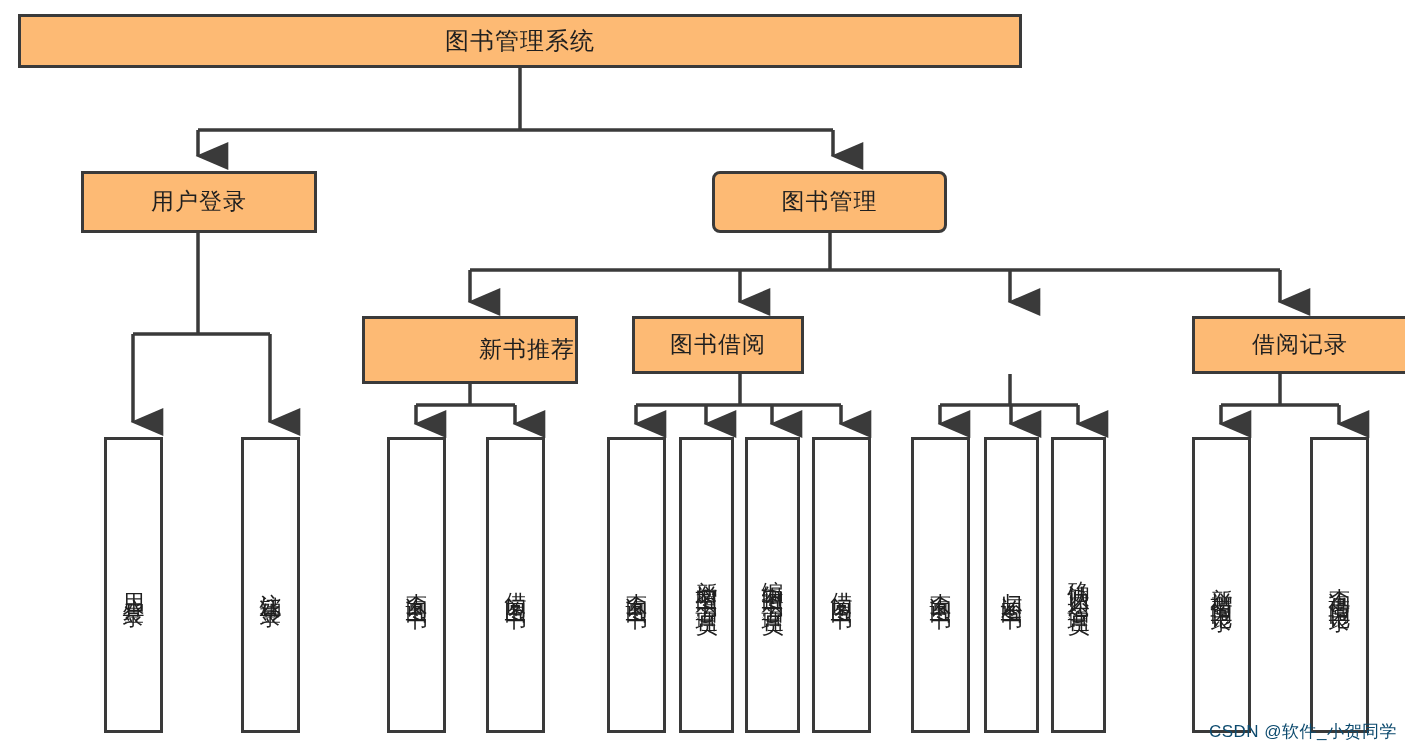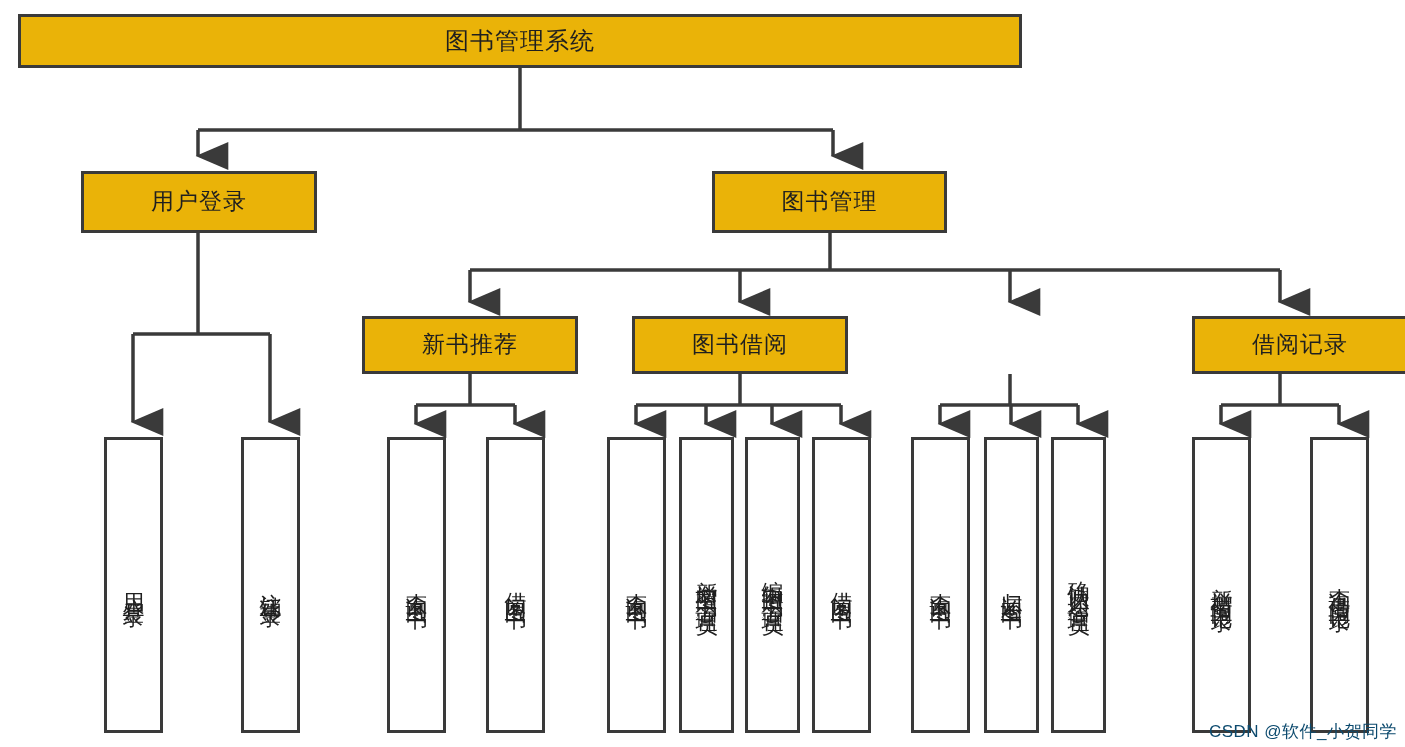--- a/index.html
+++ b/index.html
@@ -23,21 +23,21 @@
     left: 0;
     top: 0;
     width: 1405px;
     height: 747px;
     pointer-events: none;
   }
   .node {
     position: absolute;
     box-sizing: border-box;
     border: 3px solid #3a3a3a;
-    background: #eab308;
+    background: #fdba74;
     display: flex;
     align-items: center;
     justify-content: center;
     text-align: center;
   }
   .node .label {
     font-size: 23px;
     line-height: 1.1;
     letter-spacing: 1px;
     color: #1f1f1f;
@@ -143,28 +143,28 @@
     </g>
   </svg>
 
   <div class="node root" style="left:18px; top:14px; width:1004px; height:54px;">
     <span class="label">图书管理系统</span>
   </div>
 
   <div class="node" style="left:81px; top:171px; width:236px; height:62px;">
     <span class="label">用户登录</span>
   </div>
-  <div class="node" style="left:712px; top:171px; width:235px; height:62px;">
+  <div class="node" style="left:712px; top:171px; width:235px; height:62px;border-radius:8px;">
     <span class="label">图书管理</span>
   </div>
 
-  <div class="node" style="left:362px; top:316px; width:216px; height:58px;">
+  <div class="node" style="left:362px; top:316px; width:216px; height:68px;justify-content:flex-end;">
     <span class="label">新书推荐</span>
   </div>
-  <div class="node" style="left:632px; top:316px; width:216px; height:58px;">
+  <div class="node" style="left:632px; top:316px; width:172px; height:58px;">
     <span class="label">图书借阅</span>
   </div>
   <div class="node" style="left:1172px; top:316px; width:216px; height:58px;margin-left:20px;">
     <span class="label">借阅记录</span>
   </div>
 
   <div class="leaf" style="left:104px; top:437px; width:59px; height:296px;">
     <span class="vlabel">用户登录</span>
   </div>
   <div class="leaf" style="left:241px; top:437px; width:59px; height:296px;">

